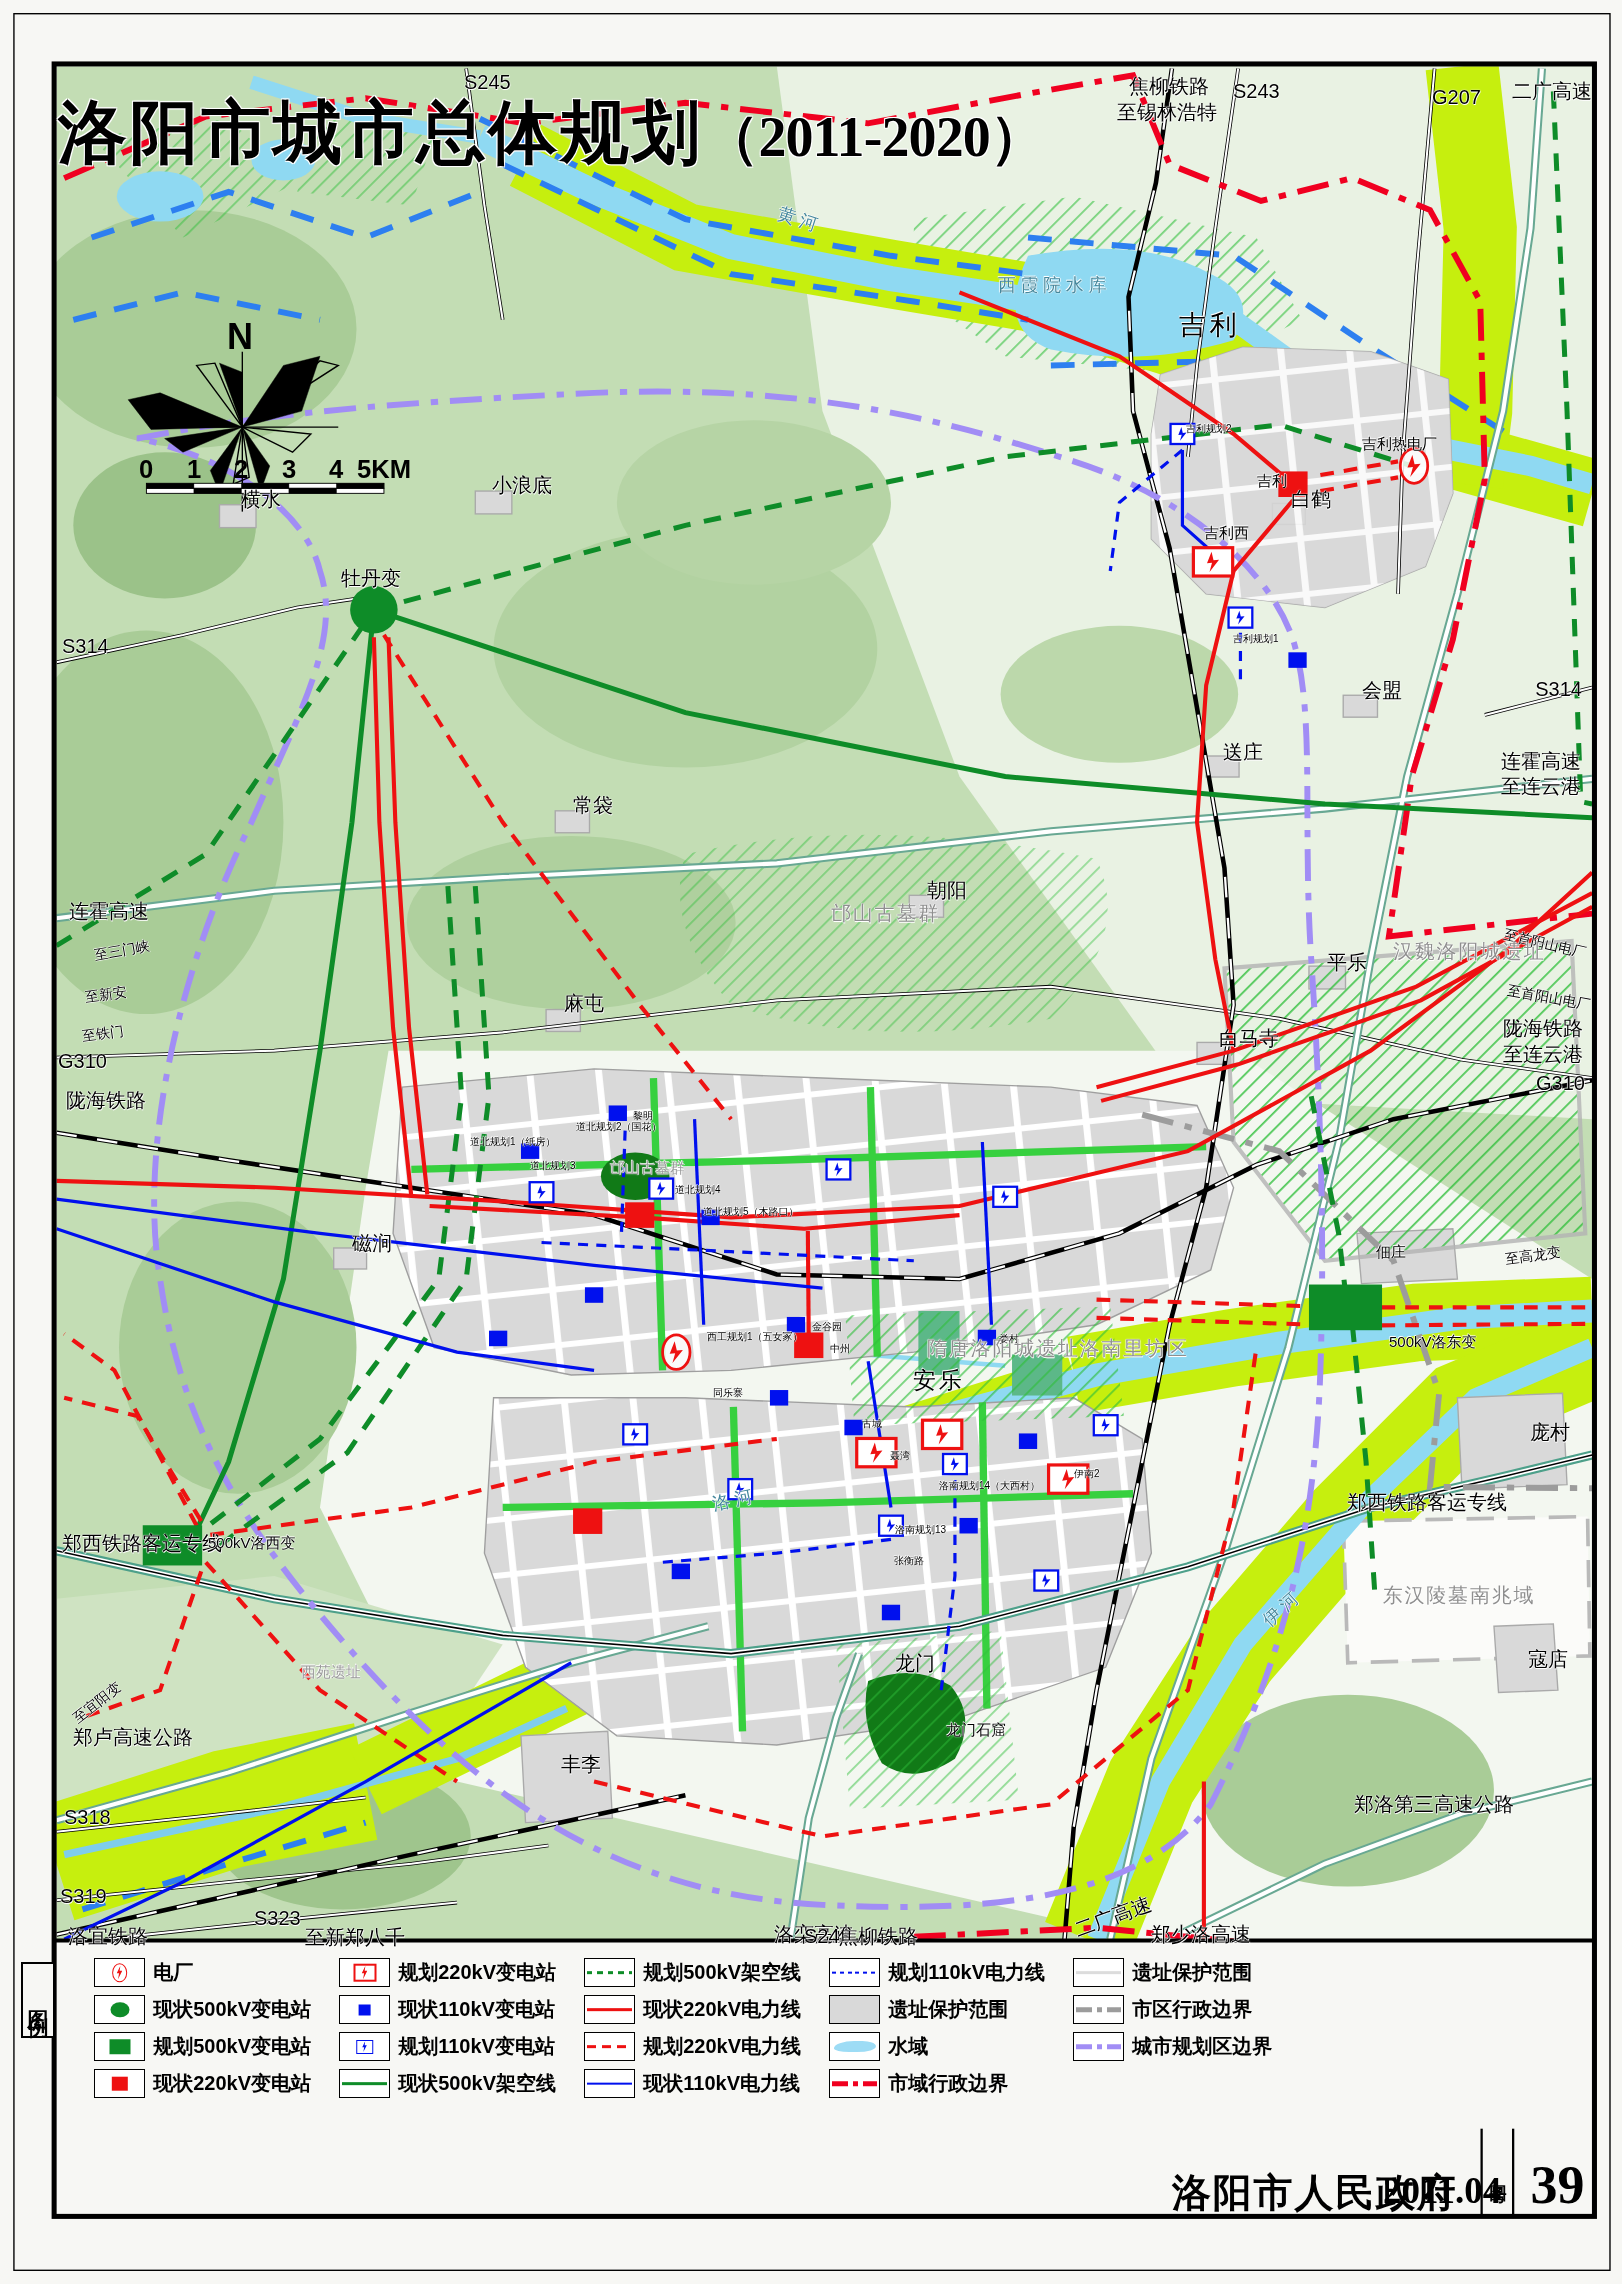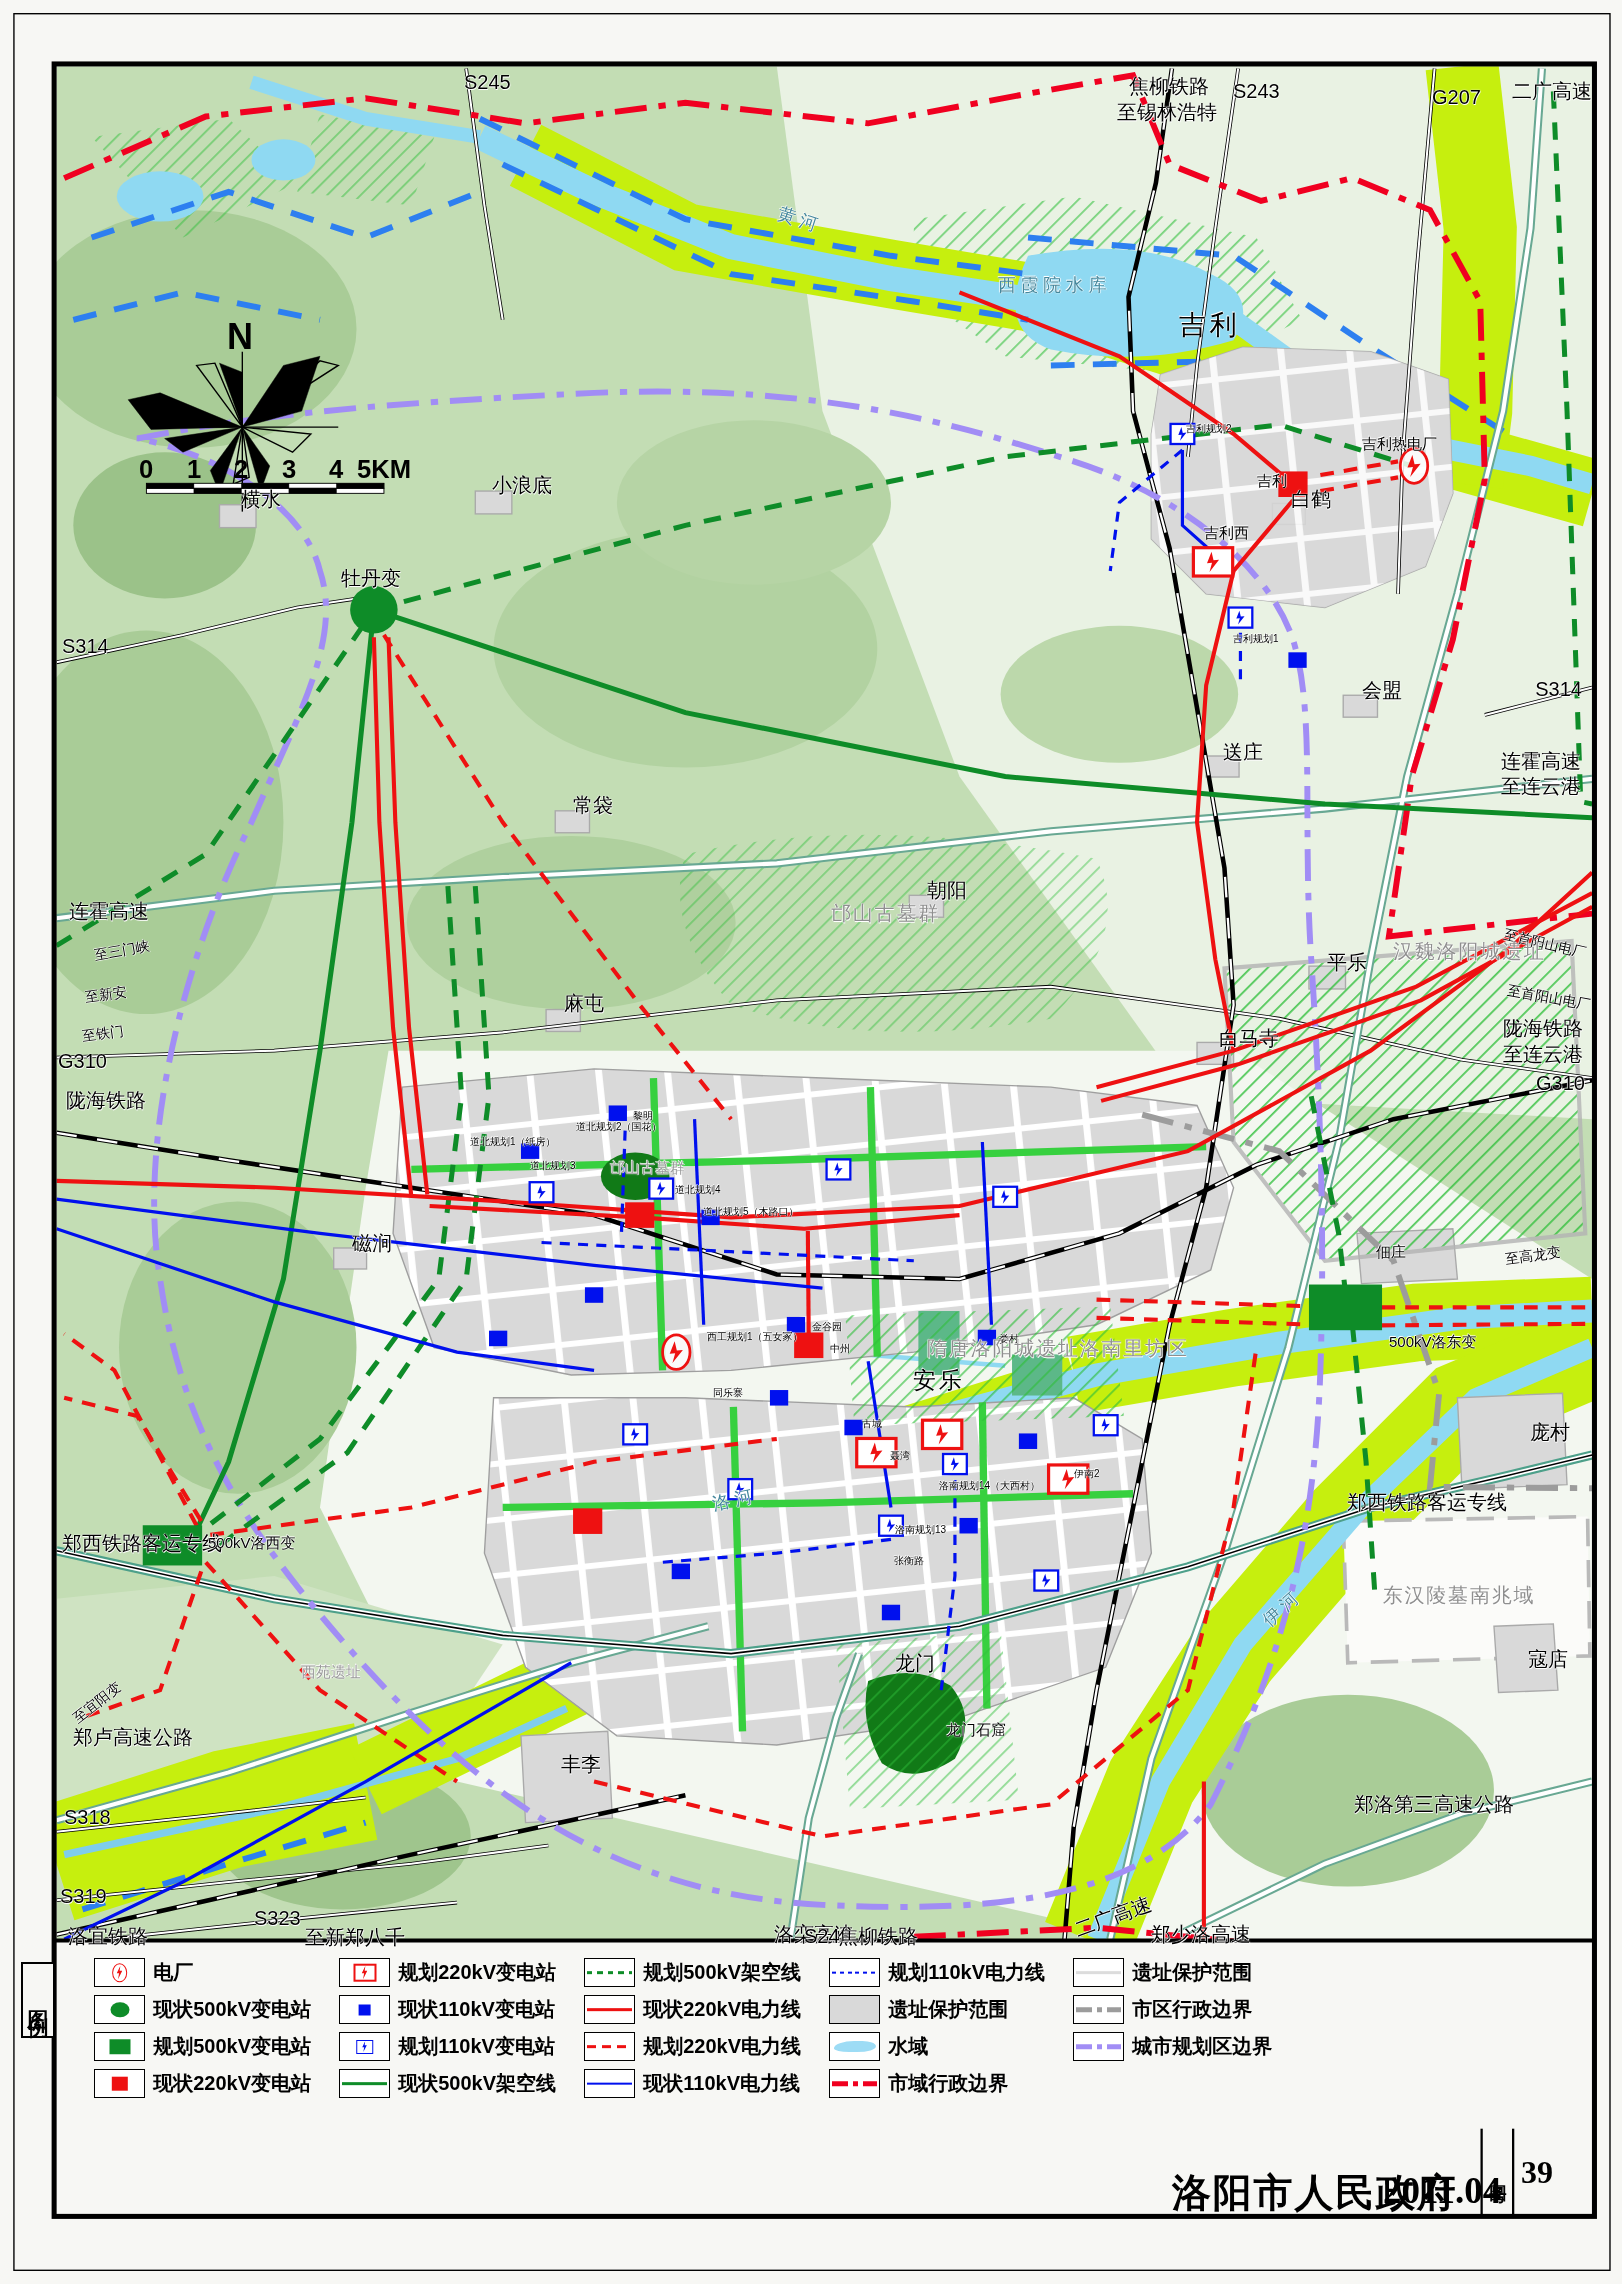--- a/index.html
+++ b/index.html
@@ -67,22 +67,22 @@
   .sym-plant i::after,.sym-s220p i::after{content:"";width:7.3px;height:13.7px;background:#ee1111;
      clip-path:polygon(62% 0,12% 56%,44% 56%,30% 100%,88% 38%,52% 38%);}
   .sym-s110p i::after{content:"";width:6px;height:11px;background:#0010ee;
      clip-path:polygon(62% 0,12% 56%,44% 56%,30% 100%,88% 38%,52% 38%);}
   
   .credit{position:absolute;z-index:31;white-space:nowrap;}
   .publisher{left:1172px;top:2166px;font-size:39px;font-weight:900;letter-spacing:1.8px;}
   .pub-date{left:1383px;top:2169px;font-family:"Liberation Serif","DejaVu Serif",serif;font-size:37px;font-weight:600;}
   .sheetno-label{left:1483px;top:2132px;width:30px;height:84px;display:flex;align-items:center;justify-content:center;}
   .sheetno-label span{writing-mode:vertical-rl;font-size:17.4px;font-weight:800;letter-spacing:2.7px;}
-  .sheetno-value{left:1521px;top:2154px;width:73px;text-align:left;font-family:"Liberation Serif","DejaVu Serif",serif;
-     font-size:32px;font-weight:600;}
+  .sheetno-value{left:1521px;top:2154px;width:73px;text-align:center;font-family:"Liberation Serif","DejaVu Serif",serif;
+     font-size:54px;font-weight:600;}
 </style>
 </head>
 <body>
 
 <div class="sheet">
 
   <svg class="map-svg" viewBox="0 0 3552 5000">
     <defs>
       <clipPath id="mapclip">
           <rect x="123" y="145" width="3362" height="4100"></rect>
@@ -405,20 +405,23 @@
         <rect x="632" y="1069" width="104" height="11" fill="#000"></rect>
     </g>
 
     <rect x="30" y="30" width="3494" height="4940" fill="none" stroke="#000" stroke-width="3"></rect>
     <rect x="118" y="140" width="3372" height="4712" fill="none" stroke="#000" stroke-width="11"></rect>
     <line x1="118" y1="4248" x2="3490" y2="4248" stroke="#000" stroke-width="9"></line>
     <line x1="3243" y1="4660" x2="3243" y2="4852" stroke="#000" stroke-width="5"></line>
     <line x1="3312" y1="4660" x2="3312" y2="4852" stroke="#000" stroke-width="5"></line>
   </svg>
 
+  <div class="title-block">
+    <span class="title-main">洛阳市城市总体规划</span><span class="title-suffix">（2011-2020）</span>
+  </div>
   <div class="compass-n">N</div>
   <div class="scale-ticks" id="scale-ticks">
       <span style="left: 146px; top: 455px;">0</span>
       <span style="left: 194px; top: 455px;">1</span>
       <span style="left: 241px; top: 455px;">2</span>
       <span style="left: 289px; top: 455px;">3</span>
       <span style="left: 336px; top: 455px;">4</span>
       <span style="left: 384px; top: 455px;">5KM</span>
     </div>
 

